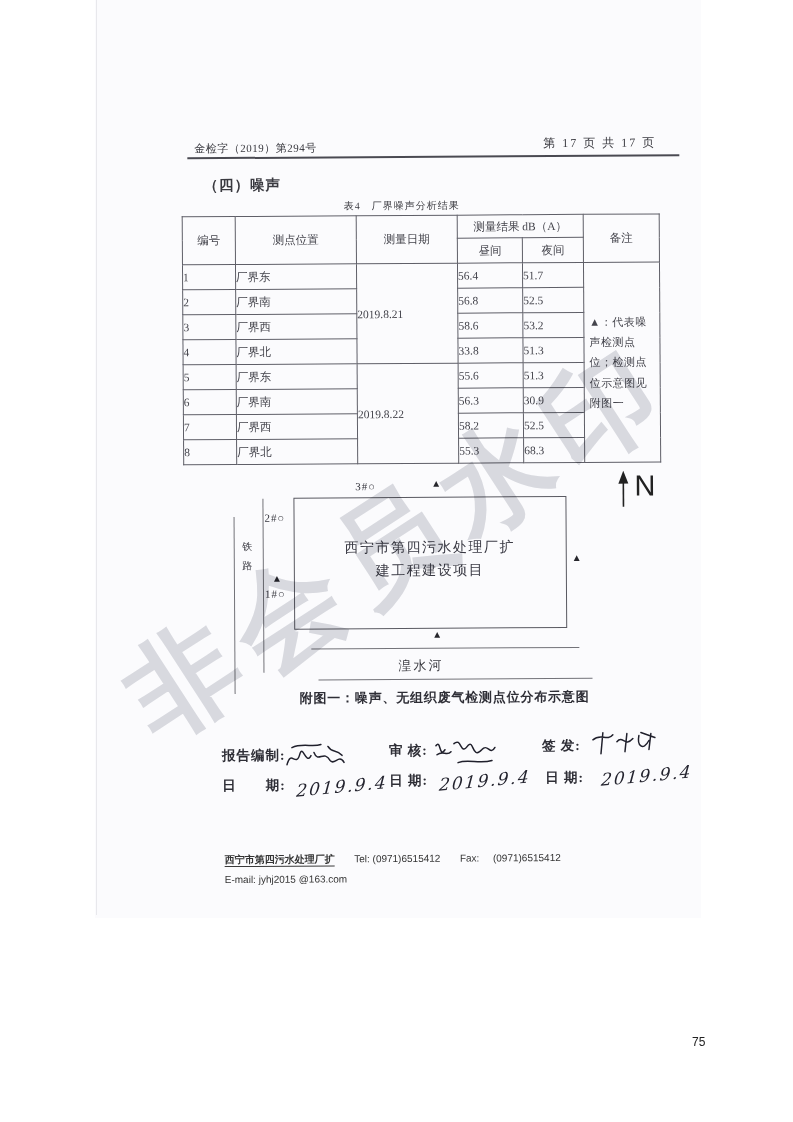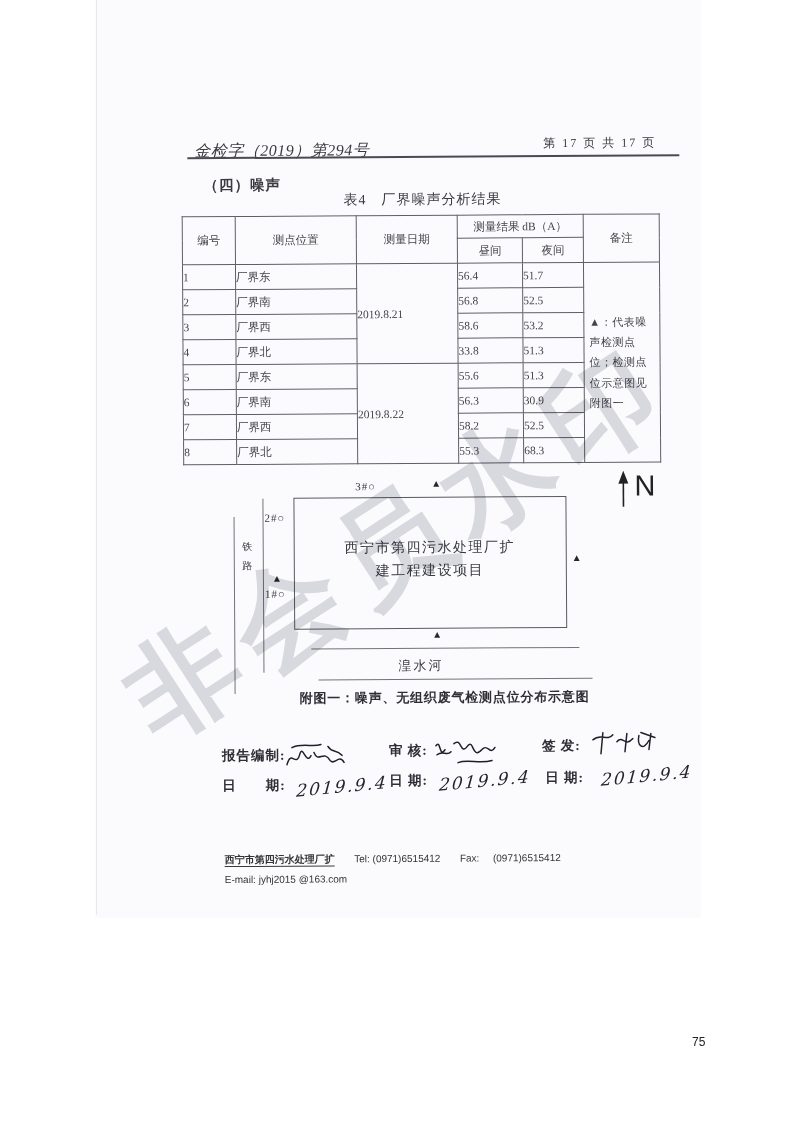--- a/index.html
+++ b/index.html
@@ -5,27 +5,27 @@
   html,body{margin:0;padding:0;background:#ffffff;}
   #page{position:relative;width:793px;height:1122px;background:#ffffff;overflow:hidden;
         font-family:"Liberation Serif","DejaVu Serif",serif;color:#3a3a40;}
   .abs{position:absolute;}
   #scan-bg{left:95px;top:0;width:606px;height:918px;background:#fbfbfd;}
   #scan-edge{left:96px;top:0;width:1px;height:915px;background:rgba(120,120,135,0.14);}
   #scan-content{position:absolute;left:0;top:0;width:793px;height:1122px;
         transform:rotate(-0.35deg);transform-origin:400px 430px;z-index:2;}
 
   
-  .doc-no{left:196px;top:140px;font-size:16px;letter-spacing:0.5px;font-style:italic;}
+  .doc-no{left:196px;top:140px;font-size:11px;letter-spacing:0.5px;}
   .page-ind{left:545px;top:136px;font-size:12px;letter-spacing:2px;}
   .header-rule{left:189px;top:156px;width:492px;height:2px;background:#4a4a52;}
 
   
   .section-title{left:205px;top:175px;font-size:14.5px;font-weight:bold;letter-spacing:1px;}
-  .table-title{left:345px;top:191px;font-size:14px;letter-spacing:1px;}
+  .table-title{left:345px;top:199px;font-size:10px;letter-spacing:1px;}
 
   
   table.noise{position:absolute;left:183px;top:215px;border-collapse:collapse;table-layout:fixed;
         font-size:11.5px;color:#44444c;}
   table.noise td,table.noise th{border:1px solid #5f5f68;vertical-align:middle;
         font-weight:normal;padding:0;}
   table.noise tr.hr1{height:23px;} table.noise tr.hr2{height:25px;}
   table.noise tr.dr{height:25px;}
   td.remark{font-size:11px;text-align:left !important;padding:2px 5px !important;
         line-height:1.85;letter-spacing:0.5px;}

